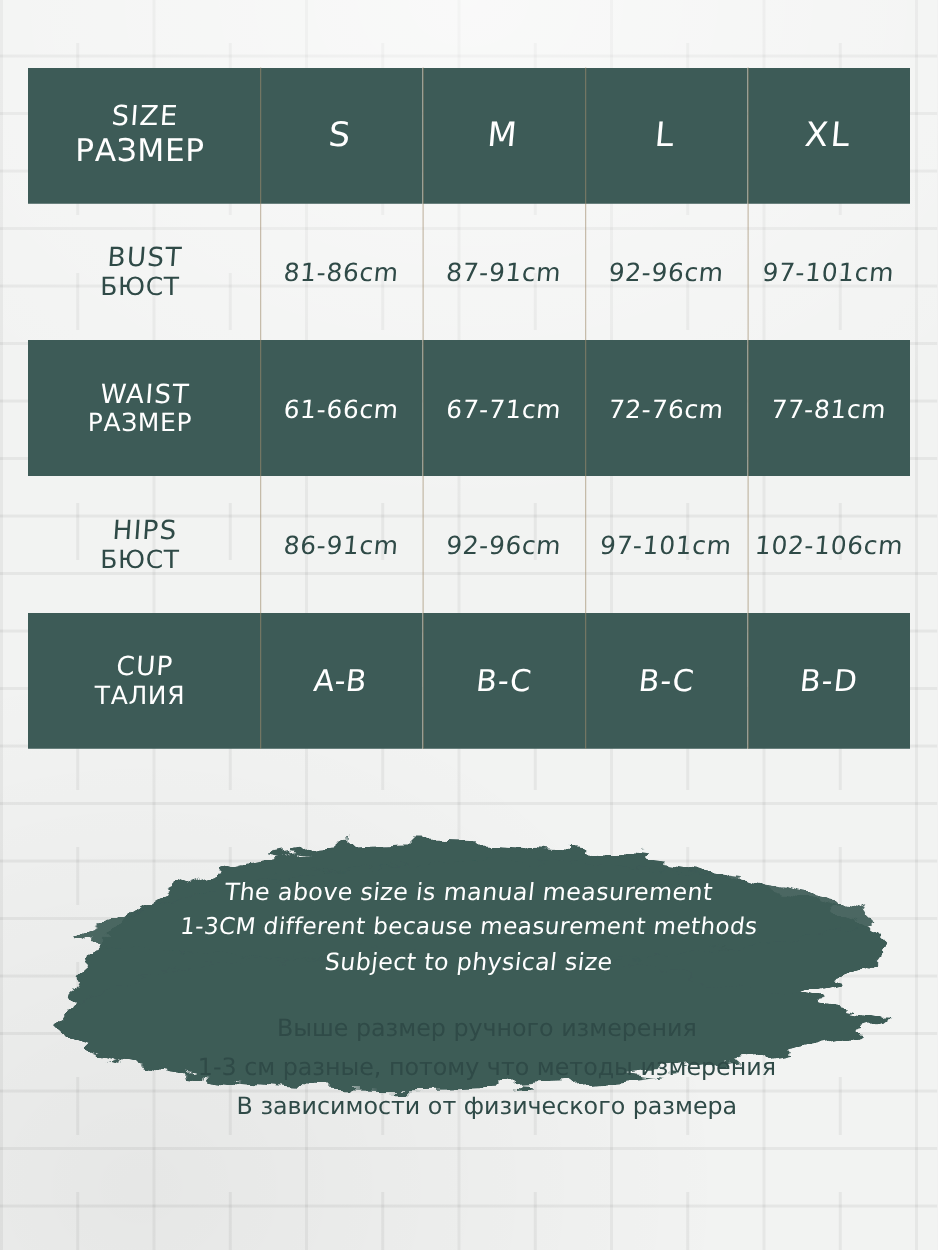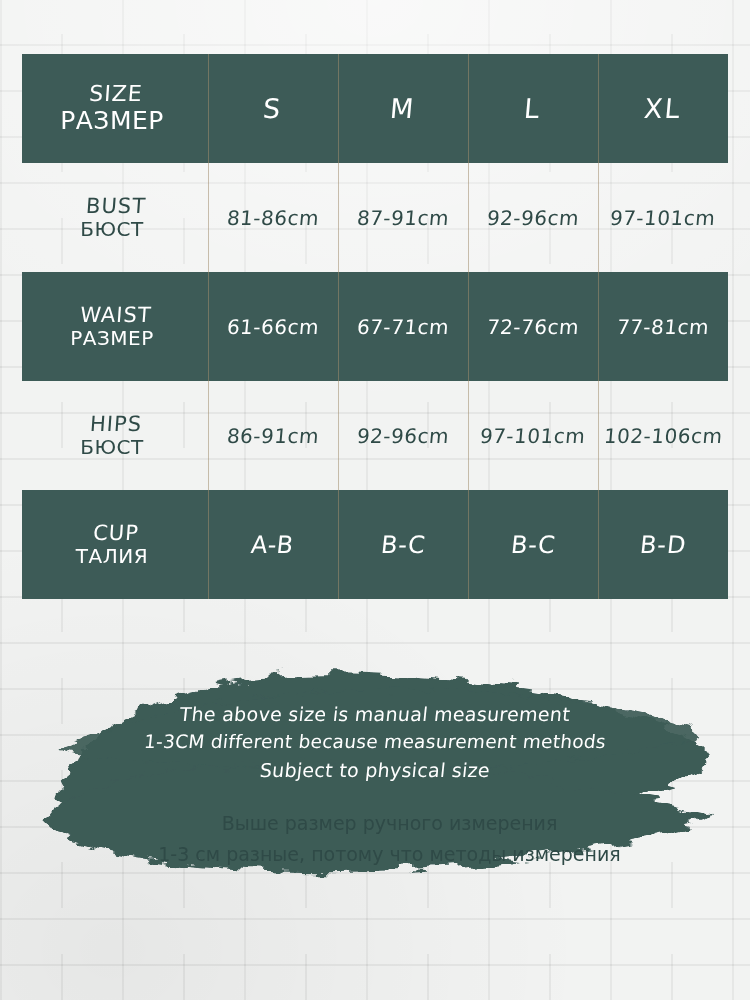--- a/index.html
+++ b/index.html
@@ -235,13 +235,14 @@
 
 <div class="footer-text">
   <span class="fl">The above size is manual measurement</span>
   <span class="fl l2">1-3CM different because  measurement methods</span>
   <span class="fl">Subject to physical size</span>
 </div>
 
 <div class="footer-ru">
   <span class="fr">Выше размер ручного измерения</span>
   <span class="fr">1-3 см разные, потому что методы измерения</span>
+  <span class="fr">В зависимости от физического размера</span>
 </div>
 
 </body></html>

